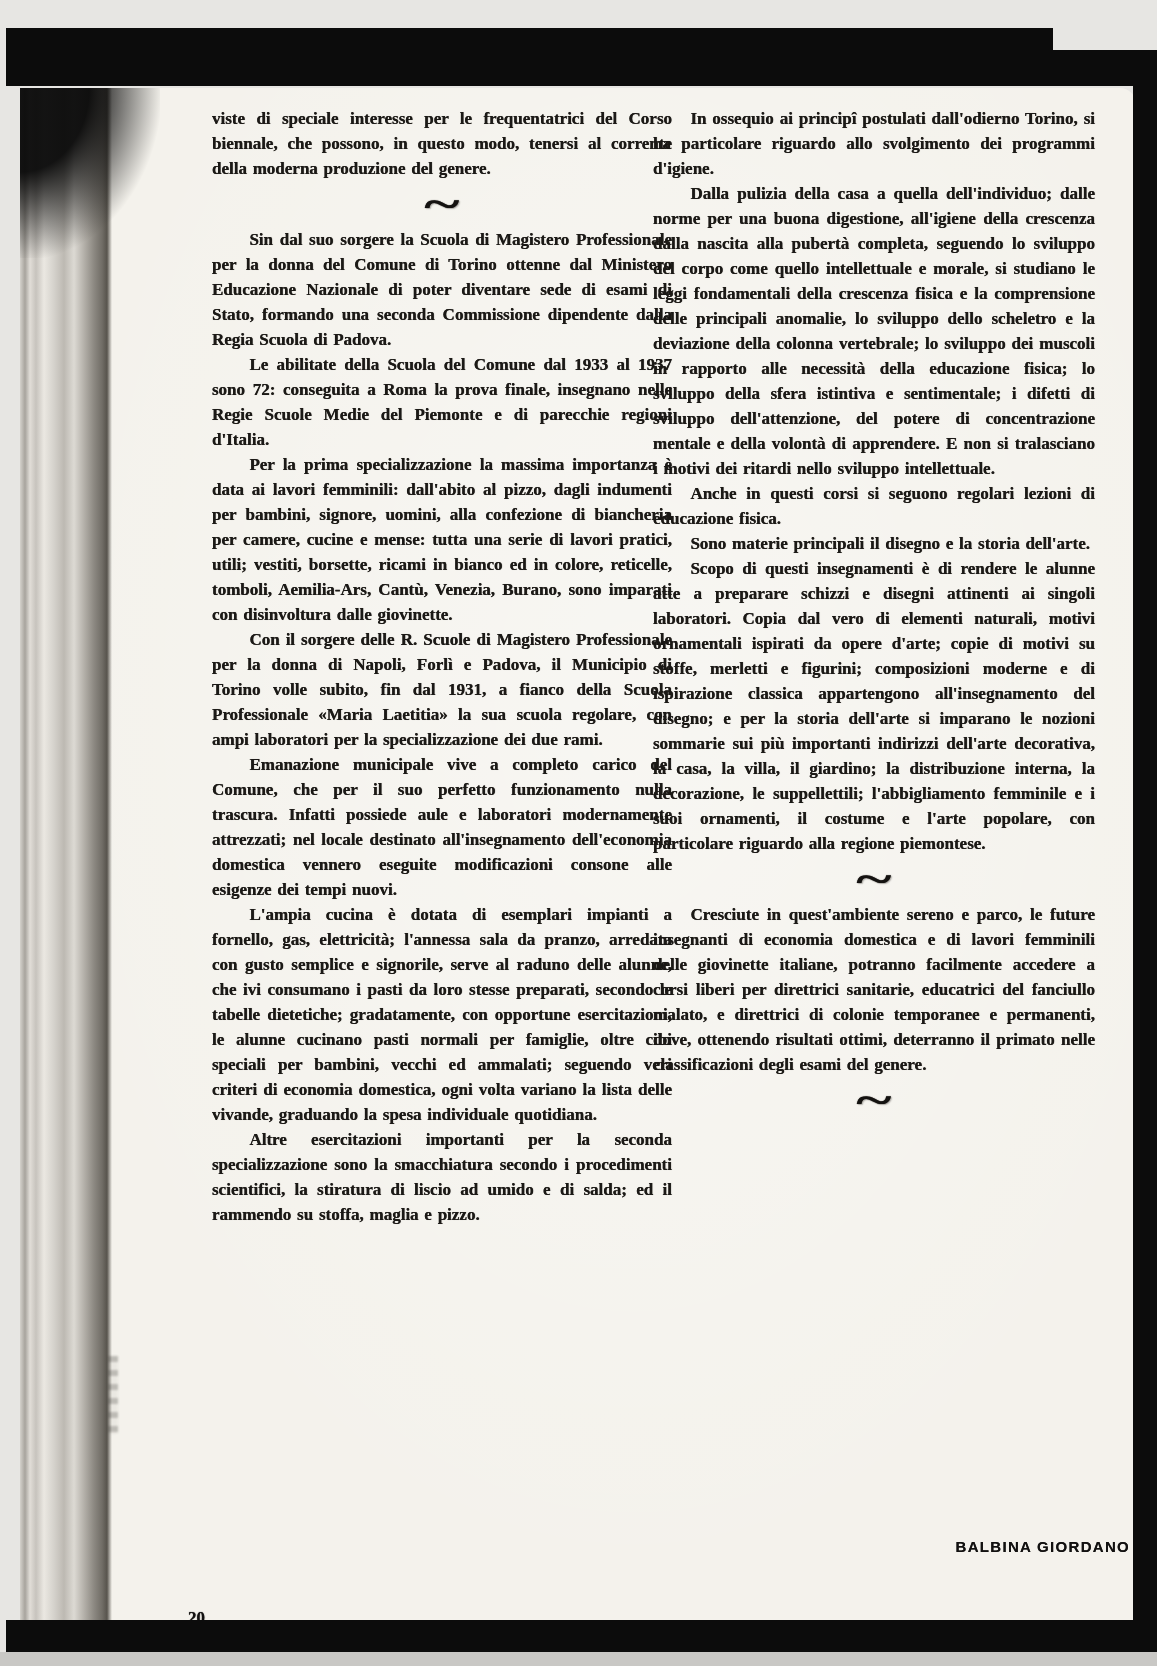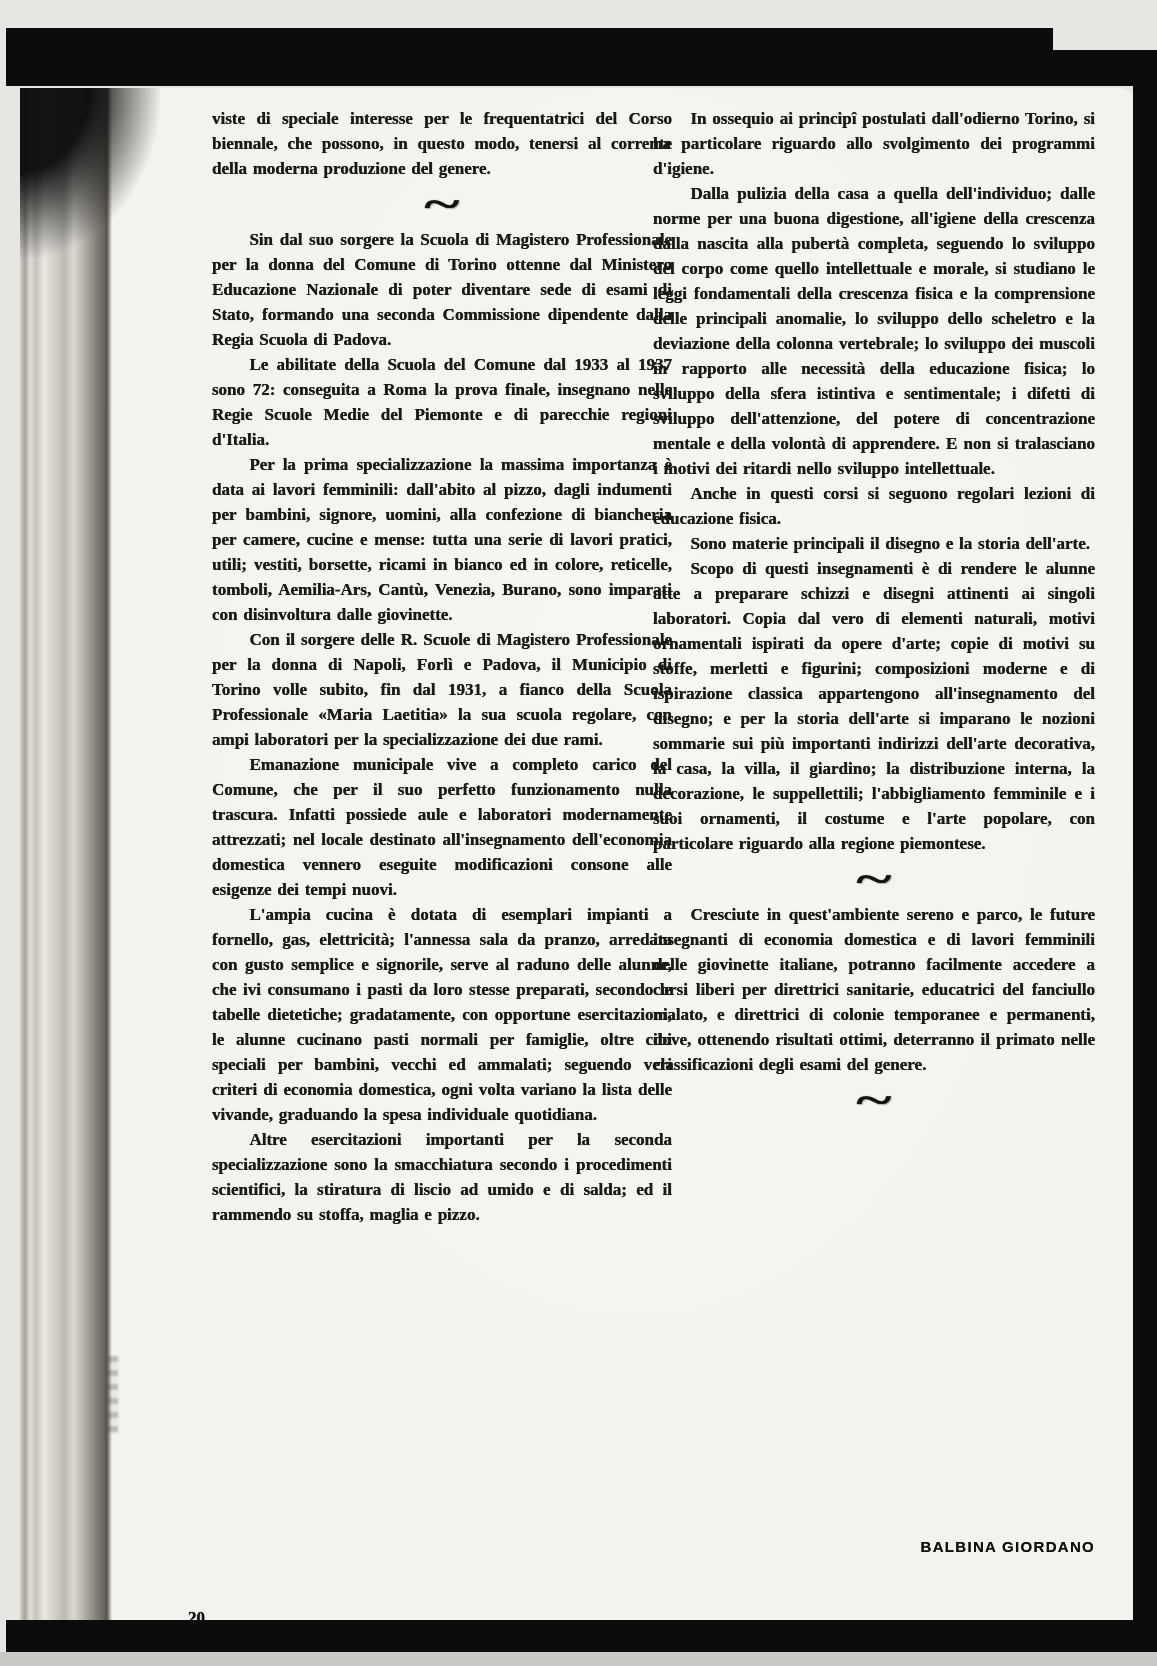--- a/index.html
+++ b/index.html
@@ -73,21 +73,21 @@
     display:inline-block;font-size:26px;font-weight:700;
     transform:scaleX(2.6) scaleY(1.5);
     color:#141210;
   }
   .page-number{
     position:absolute;left:168px;top:1520px;
     font-size:17px;font-weight:900;color:#121110;
     text-shadow:0 0 1px rgba(10,10,10,.9);
   }
   .signature{
-    position:absolute;left:633px;top:1450px;width:442px;
+    position:absolute;left:668px;top:1450px;width:442px;
     text-align:right;
     font-family:"Liberation Sans","DejaVu Sans",sans-serif;
     font-weight:700;font-size:15px;letter-spacing:1.3px;
     color:#121110;
     text-shadow:0 0 .6px rgba(10,10,10,.8);
   }
 </style>
 </head>
 <body>
 

